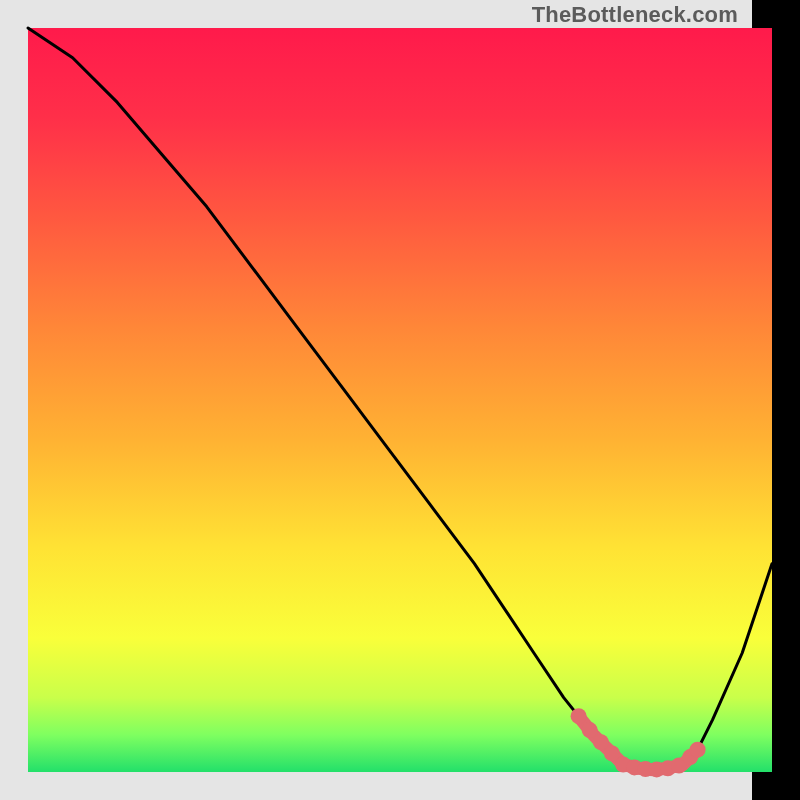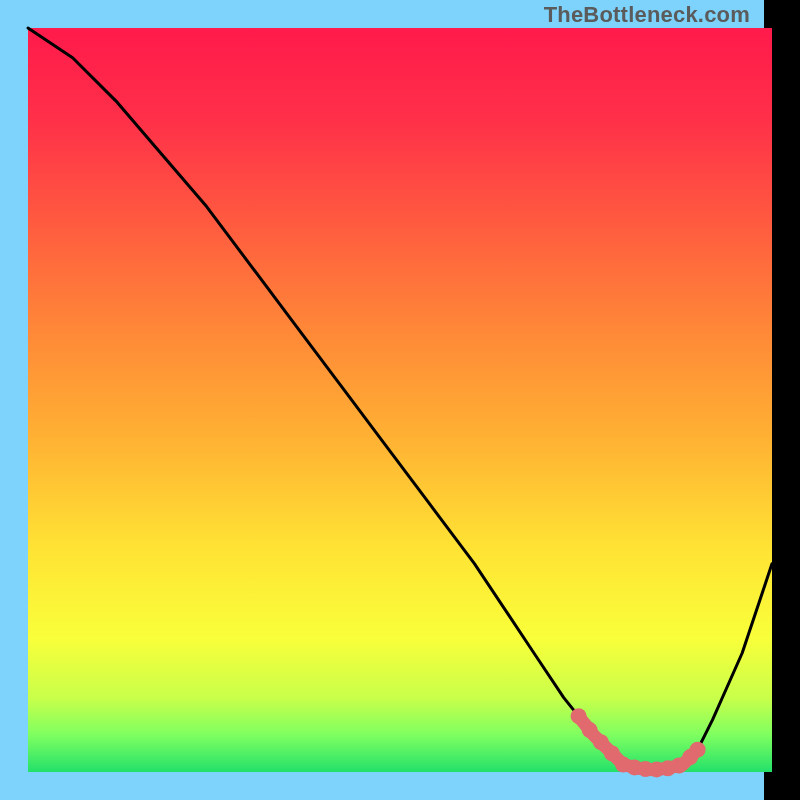--- a/index.html
+++ b/index.html
@@ -8,22 +8,21 @@
     width: 800px;
     height: 800px;
     background: #000;
     overflow: hidden;
     font-family: Arial, Helvetica, sans-serif;
   }
   .frame {
     position: relative;
     width: 752px;
     height: 800px;
-    background: #7dd3fc;
-    padding-left: 12px;
+    background: #e5e5e5;
   }
   .watermark {
     position: absolute;
     top: 2px;
     right: 14px;
     color: #5b5b5b;
     font-size: 22px;
     font-weight: 600;
     letter-spacing: 0.2px;
     z-index: 10;

